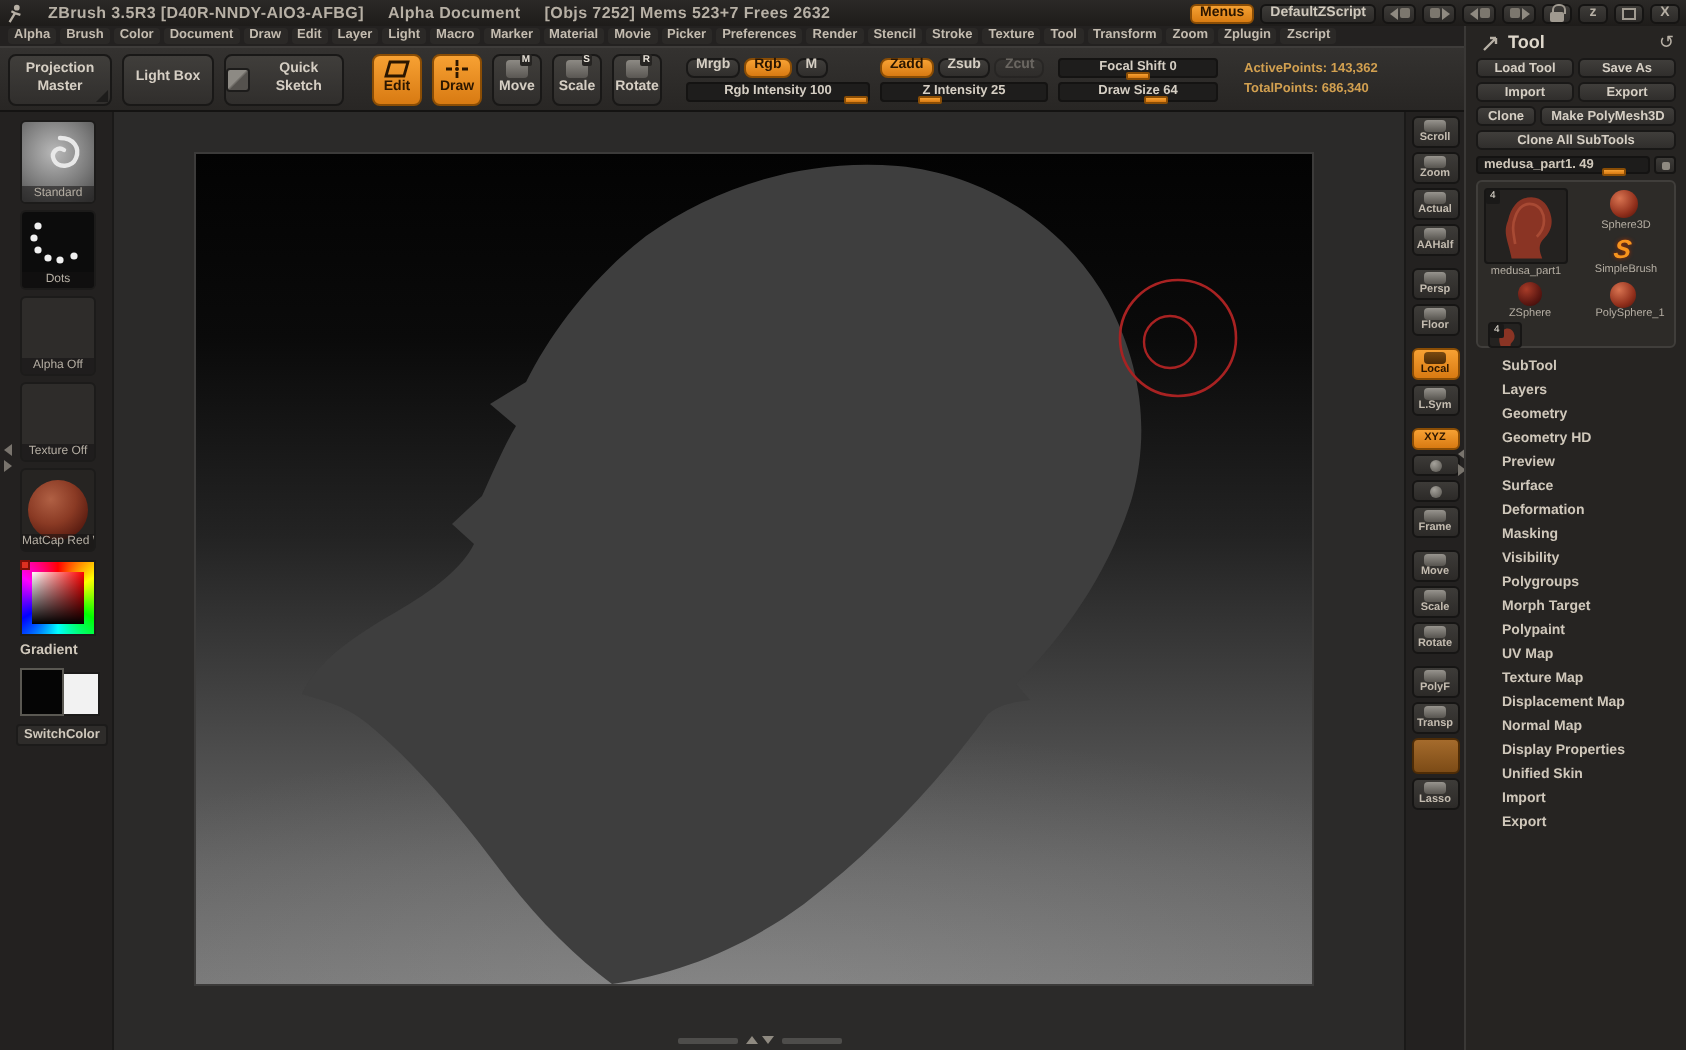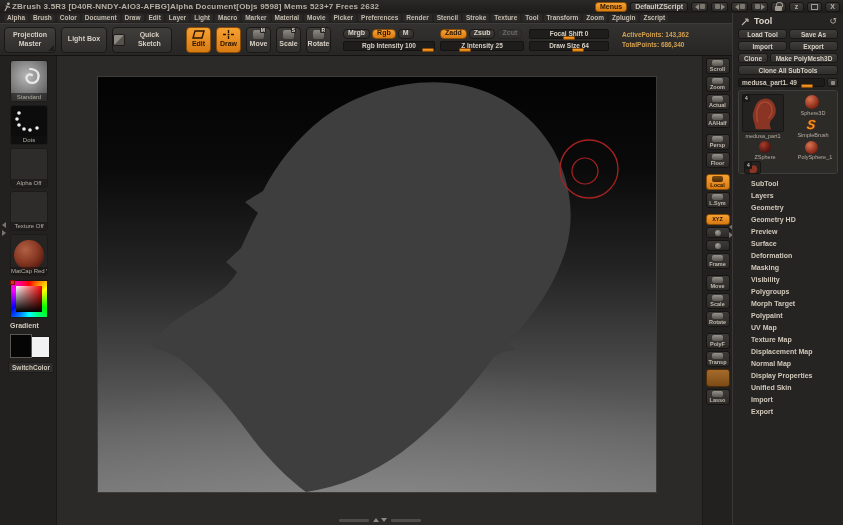--- a/index.html
+++ b/index.html
@@ -1,21 +1,21 @@
 <!DOCTYPE html>
 <html><head>
 <meta charset="utf-8">
 <style>
   html,body{margin:0;padding:0;background:#141414;}
   *{box-sizing:border-box;font-family:"Liberation Sans",sans-serif;}
   .window{position:relative;width:843px;height:525px;background:#23211f;overflow:hidden;}
 
   
   .titlebar{position:absolute;left:0;top:0;width:843px;height:13px;background:linear-gradient(#2b2927,#1e1c1a);
-    display:flex;align-items:center;gap:0;padding:0 3px;color:#b7b0a5;font-size:8px;white-space:nowrap;}
+    display:flex;align-items:center;gap:12px;padding:0 3px;color:#b7b0a5;font-size:8px;white-space:nowrap;}
   .titlebar .ttxt{font-weight:bold;letter-spacing:.2px;}
   .zlogo{width:9px;height:10px;flex:0 0 auto;}
   .tb-right{margin-left:auto;display:flex;align-items:center;gap:3px;}
   .pill{height:10px;display:flex;align-items:center;padding:0 4px;border-radius:3px;font-size:7px;font-weight:bold;
     background:linear-gradient(#3d3b38,#2c2a28);border:1px solid #151413;color:#cfc8bc;}
   .pill.orange{background:linear-gradient(#f5a133,#d97c12);border-color:#8a4d05;color:#2b1600;}
   .winbtn{width:15px;height:10px;border-radius:3px;background:linear-gradient(#3d3b38,#2c2a28);border:1px solid #151413;
     display:flex;align-items:center;justify-content:center;color:#b7b0a5;font-size:7px;font-weight:bold;line-height:1;}
   .tinybtn{width:17px;height:10px;border-radius:3px;background:linear-gradient(#3d3b38,#2c2a28);border:1px solid #151413;
     display:flex;align-items:center;justify-content:center;gap:1px;}
@@ -141,21 +141,21 @@
 
 <div class="window">
 
   <div class="titlebar">
     <svg class="zlogo" viewBox="0 0 10 11">
       <circle cx="6" cy="2" r="1.6" fill="#b7b0a5"></circle>
       <path d="M2 10 L5 5 L8 6 M5 5 L3 4" stroke="#b7b0a5" stroke-width="1.3" fill="none"></path>
     </svg>
     <span class="ttxt">ZBrush 3.5R3 [D40R-NNDY-AIO3-AFBG]</span>
     <span class="ttxt">Alpha Document</span>
-    <span class="ttxt">[Objs 9598] Mems 523+7 Frees 2632</span>
+    <span class="ttxt">[Objs 7252] Mems 523+7 Frees 2632</span>
     <div class="tb-right">
       <div class="pill orange">Menus</div>
       <div class="pill">DefaultZScript</div>
       <div class="tinybtn">
           <span class="tri l"></span>
           <span class="sq"></span>
         </div>
       <div class="tinybtn">
           <span class="sq"></span>
           <span class="tri r"></span>

